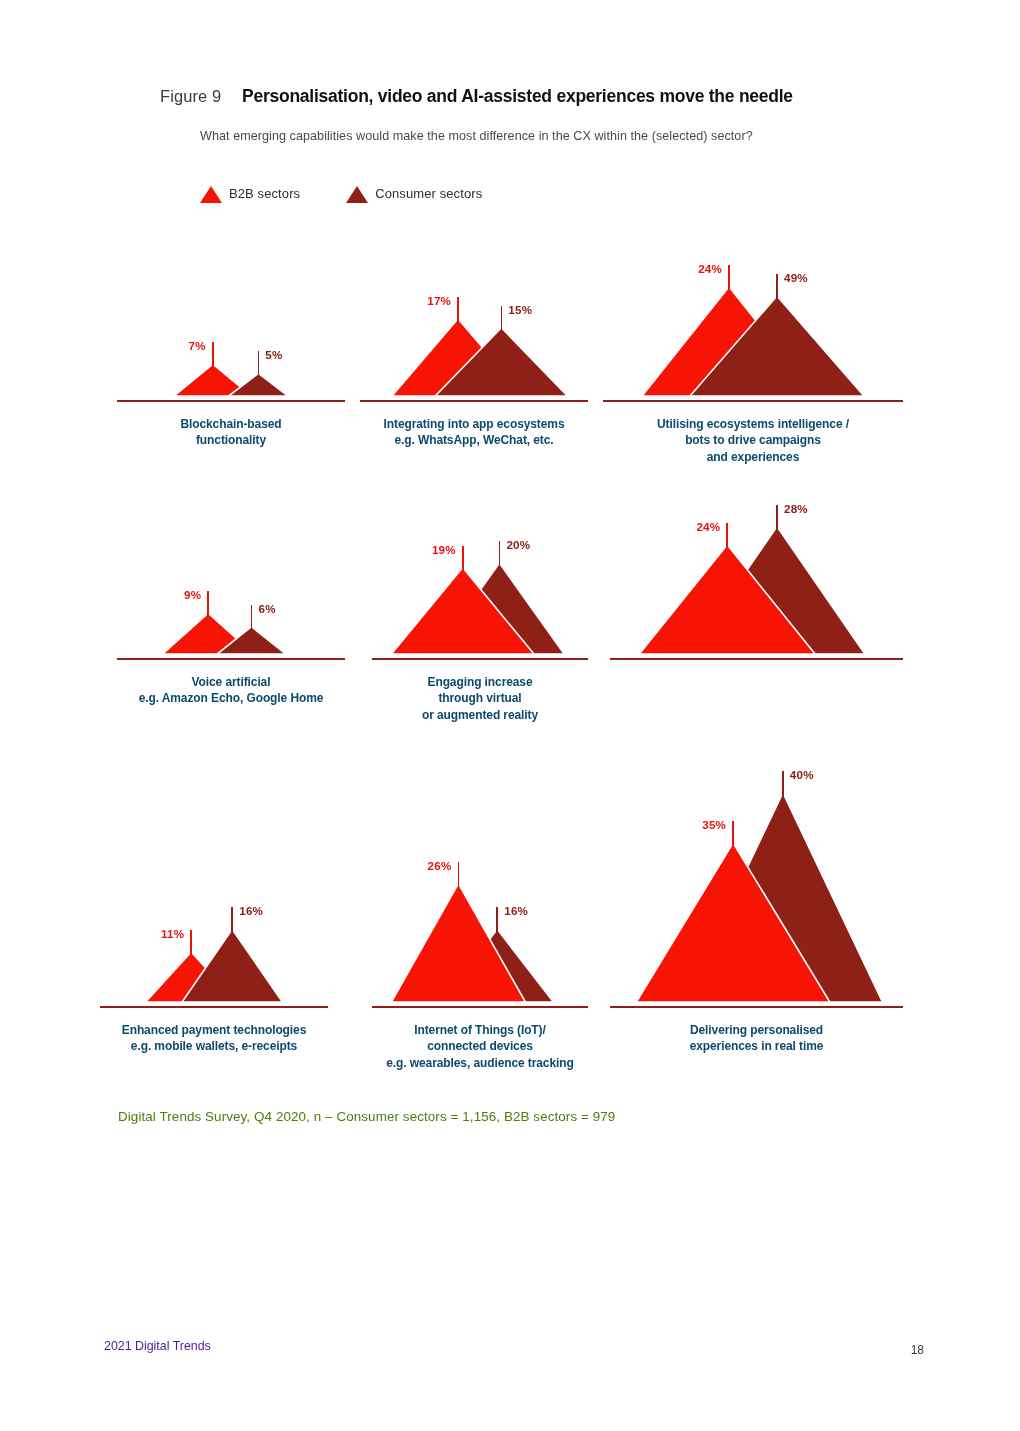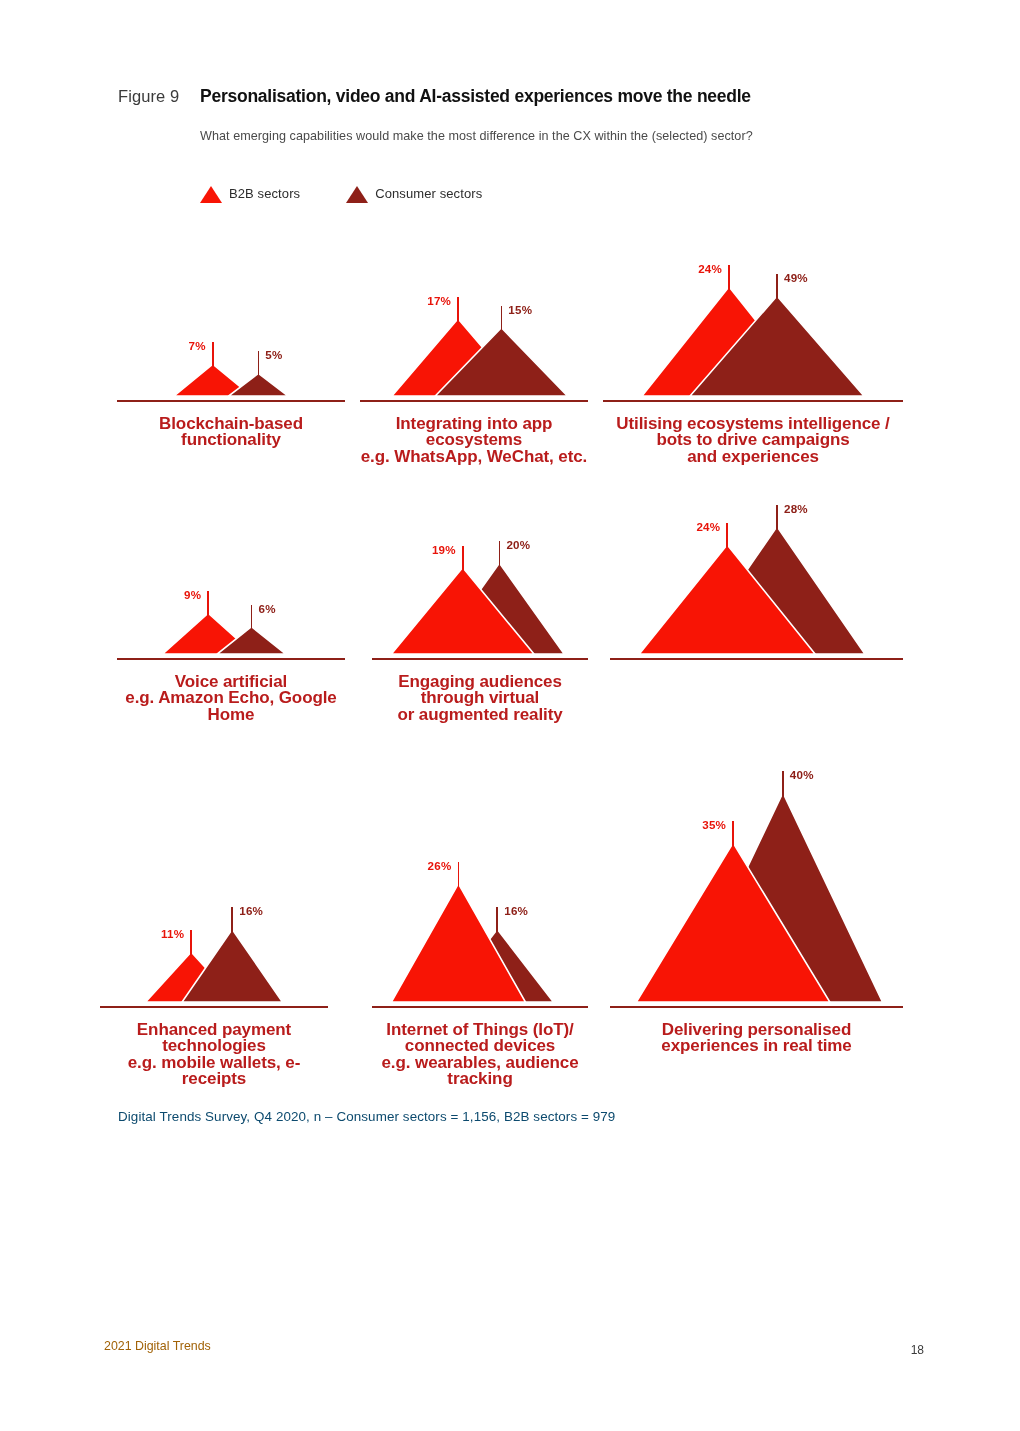--- a/index.html
+++ b/index.html
@@ -11,21 +11,21 @@
     position:relative;
     overflow:hidden;
   }
   .page{position:absolute;inset:0;}
 
   
   .hdr{position:absolute;left:118px;top:86px;width:800px;}
   .fig-row{display:flex;align-items:baseline;}
   .fig-num{
     font-size:16.5px;font-weight:400;color:#3b3b3b;
-    letter-spacing:.1px;width:82px;flex:0 0 82px;
+    letter-spacing:.1px;width:82px;flex:0 0 82px;margin-left:42px;
   }
   .fig-title{
     font-size:17.5px;font-weight:700;color:#111111;
     letter-spacing:-.25px;
   }
   .subtitle{
     position:absolute;left:200px;top:128px;
     font-size:12.6px;line-height:17px;color:#4a4a4a;font-weight:400;
     letter-spacing:.05px;
   }
@@ -39,36 +39,36 @@
   .lg-lab{font-size:13px;color:#2d2d2d;letter-spacing:.1px;}
 
   
   .grid{position:absolute;left:0;top:240px;width:1020px;}
   .panel{position:absolute;}
   .plot{position:relative;width:100%;}
   .baseline{position:absolute;left:0;right:0;bottom:0;height:2px;background:#8E2018;}
   .svgwrap{position:absolute;left:0;bottom:2px;width:100%;}
   .cap{
     position:absolute;left:0;width:100%;text-align:center;
-    font-size:17px;font-weight:700;line-height:16.4px;color:#b91c1c;
+    font-size:12px;font-weight:700;line-height:16.4px;color:#0c4a6e;
     letter-spacing:-.1px;white-space:pre-line;
   }
   .vlab{position:absolute;font-size:11.6px;font-weight:700;letter-spacing:.2px;white-space:nowrap;}
   .vlab.b2b{color:#E8140A;}
   .vlab.cons{color:#8E2018;}
   .leader{position:absolute;width:1.6px;}
   .leader.b2b{background:#E8140A;}
   .leader.cons{background:#8E2018;}
 
   
   .note{
     position:absolute;left:118px;top:1109px;
-    font-size:13.4px;color:#0c4a6e;letter-spacing:.1px;font-weight:400;
-  }
-  .footer-left{position:absolute;left:104px;top:1339px;font-size:12.4px;color:#a16207;}
+    font-size:13.4px;color:#4d7c0f;letter-spacing:.1px;font-weight:400;
+  }
+  .footer-left{position:absolute;left:104px;top:1339px;font-size:12.4px;color:#4c1d95;}
   .footer-right{position:absolute;right:96px;top:1343px;font-size:12px;color:#3b3b3b;}
 </style>
 </head>
 <body>
 
 <div class="page">
 
   <div class="hdr">
     <div class="fig-row">
       <div class="fig-num">Figure 9</div>
@@ -156,21 +156,21 @@
           <div class="svgwrap"><svg width="216" height="162" viewBox="0 0 216 162">
               <polygon points="62.6,162 127.4,71.0 192.2,162" fill="#8E2018" stroke="#ffffff" stroke-width="1.6" stroke-linejoin="round"></polygon>
               <polygon points="19.4,162 90.7,75.5 162.0,162" fill="#F81405" stroke="#ffffff" stroke-width="1.6" stroke-linejoin="round"></polygon>
             </svg></div>
           <div class="baseline"></div>
         </div>
         <div class="leader b2b" style="left: 89.92px; top: 47.55px; height: 26px;"></div>
         <div class="vlab b2b" style="top: 44.55px; left: auto; right: 132.28px;">19%</div>
         <div class="leader cons" style="left: 126.64px; top: 43px; height: 26px;"></div>
         <div class="vlab cons" style="top: 40px; left: 134.44px;">20%</div>
-        <div class="cap" style="top: 176px;">Engaging audiences
+        <div class="cap" style="top: 176px;">Engaging increase
 through virtual
 or augmented reality</div>
       </div>
       <div class="panel" style="left: 610px; top: 258px; width: 293px;">
         <div class="plot" style="height: 162px;">
           <div class="svgwrap"><svg width="293" height="162" viewBox="0 0 293 162">
               <polygon points="79.1,162 167.0,34.6 254.9,162" fill="#8E2018" stroke="#ffffff" stroke-width="1.6" stroke-linejoin="round"></polygon>
               <polygon points="29.3,162 117.2,52.8 205.1,162" fill="#F81405" stroke="#ffffff" stroke-width="1.6" stroke-linejoin="round"></polygon>
             </svg></div>
           <div class="baseline"></div>

